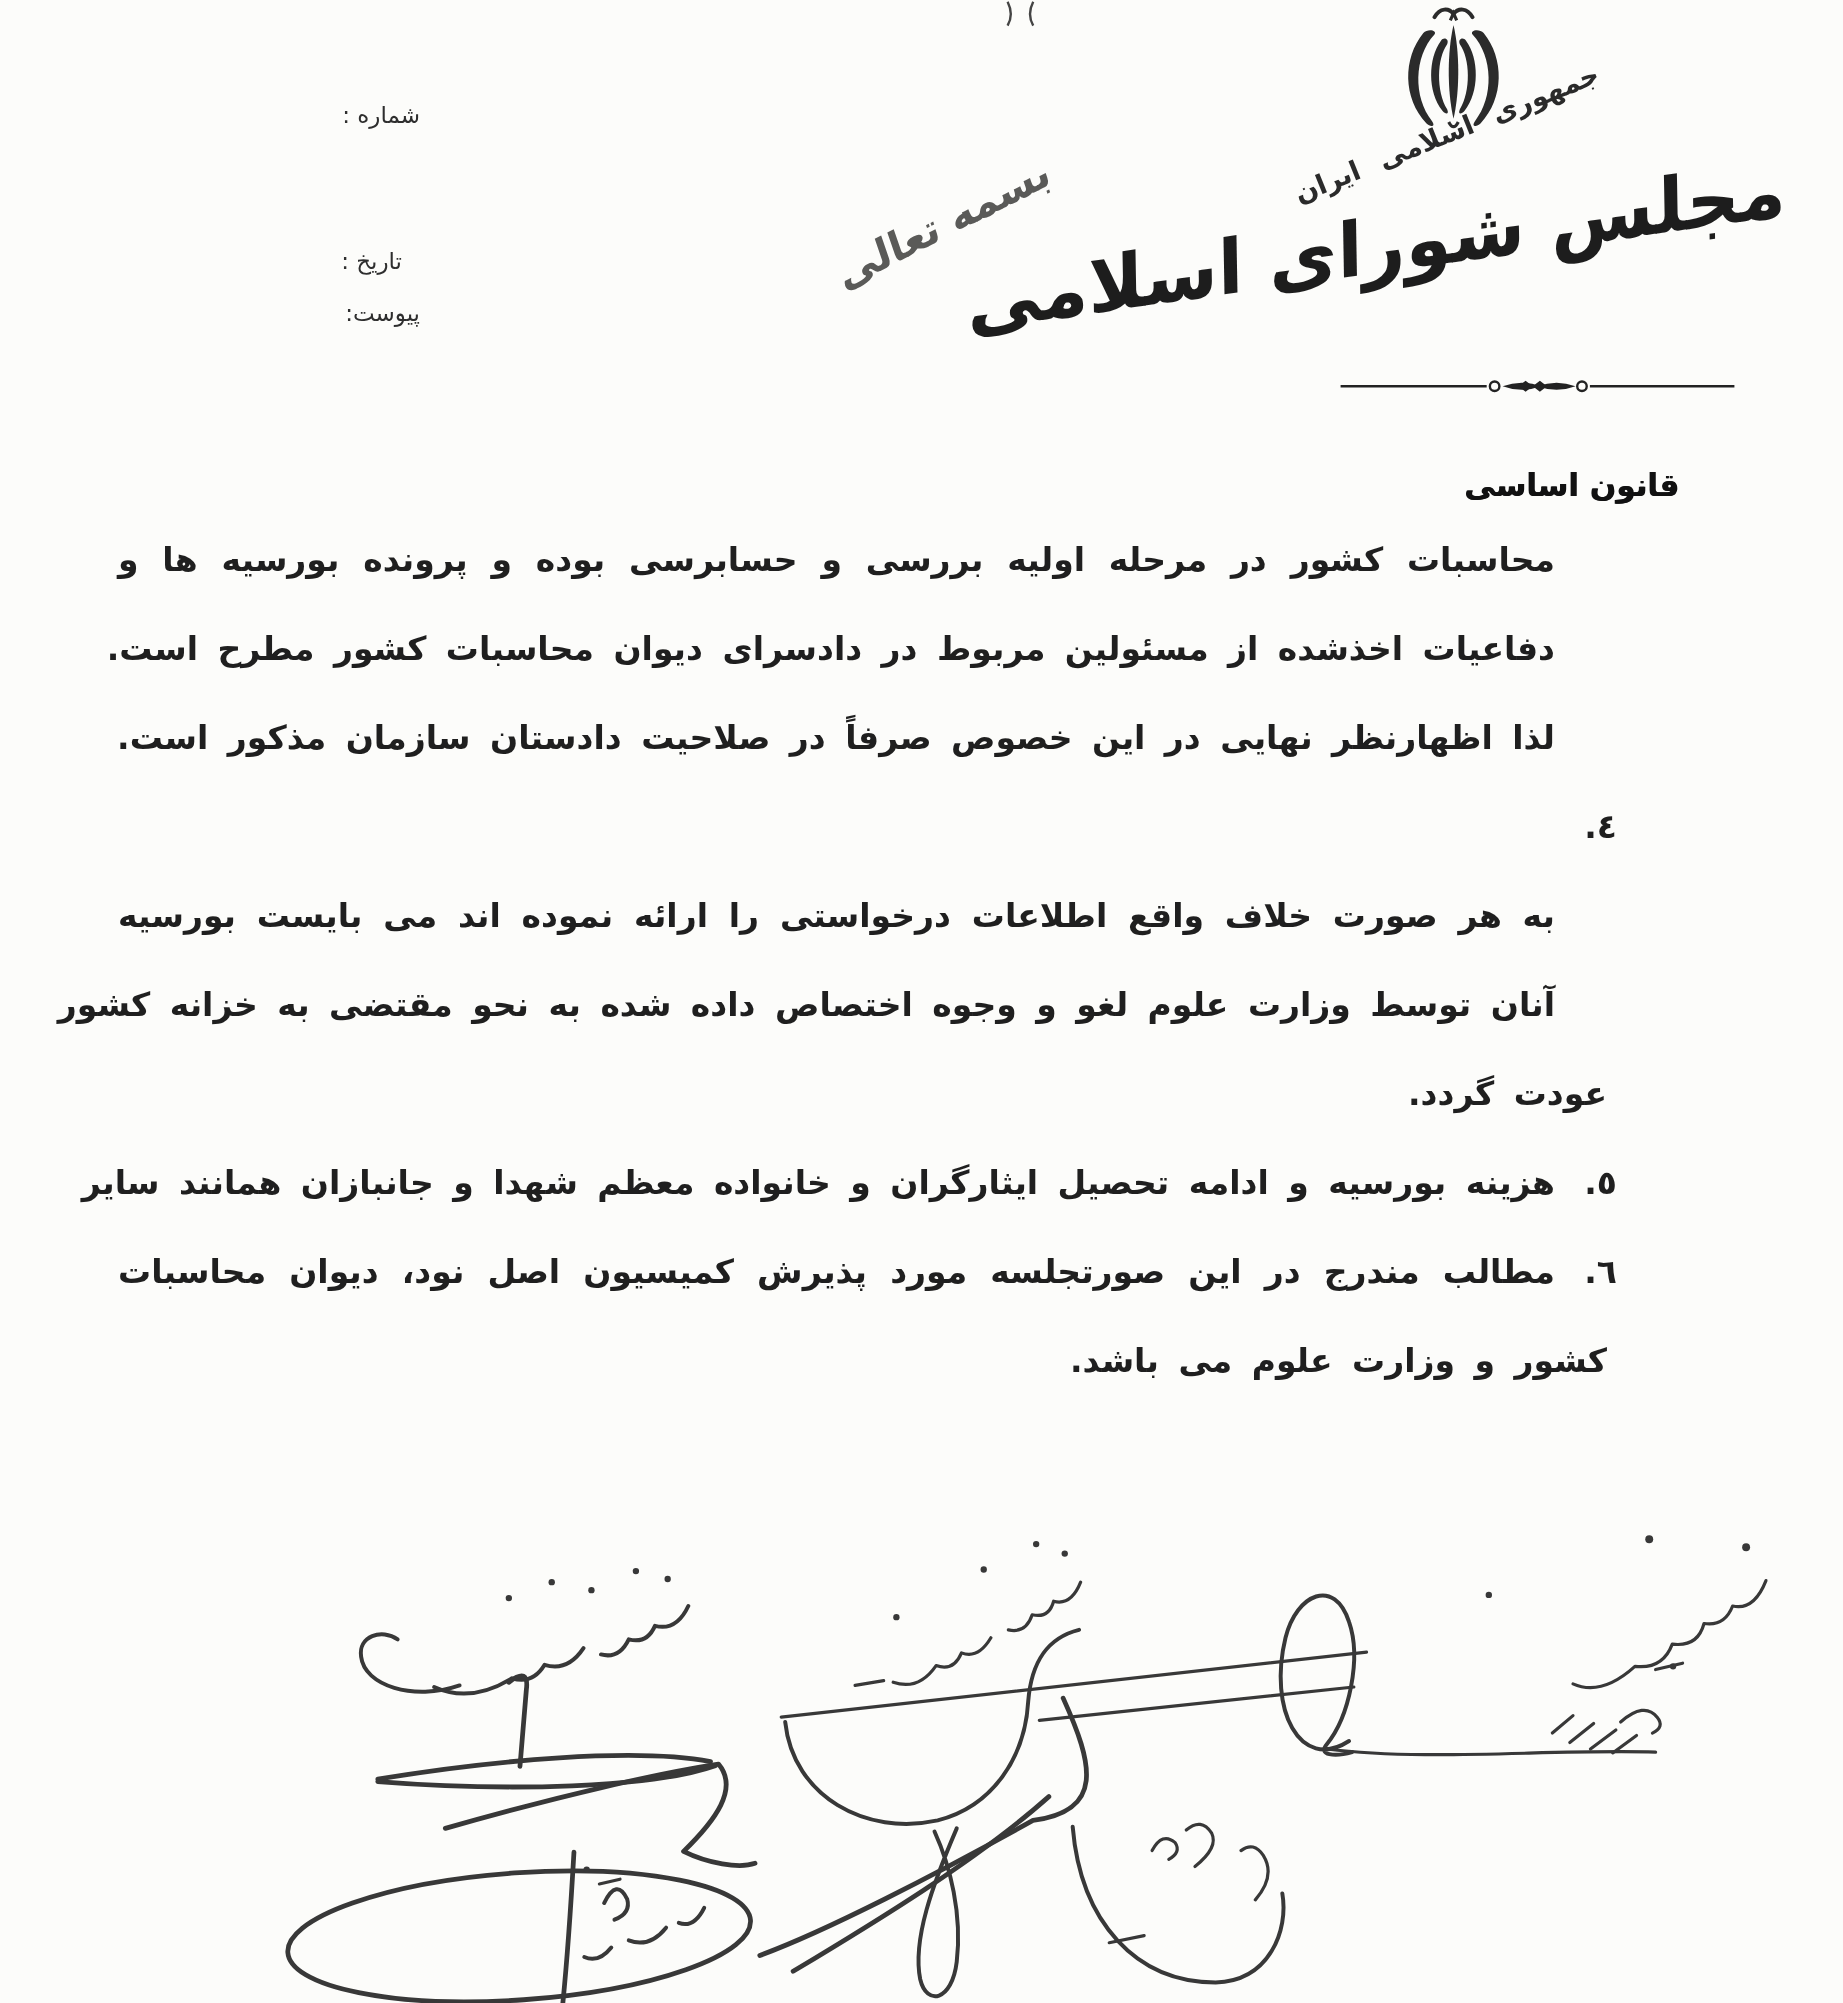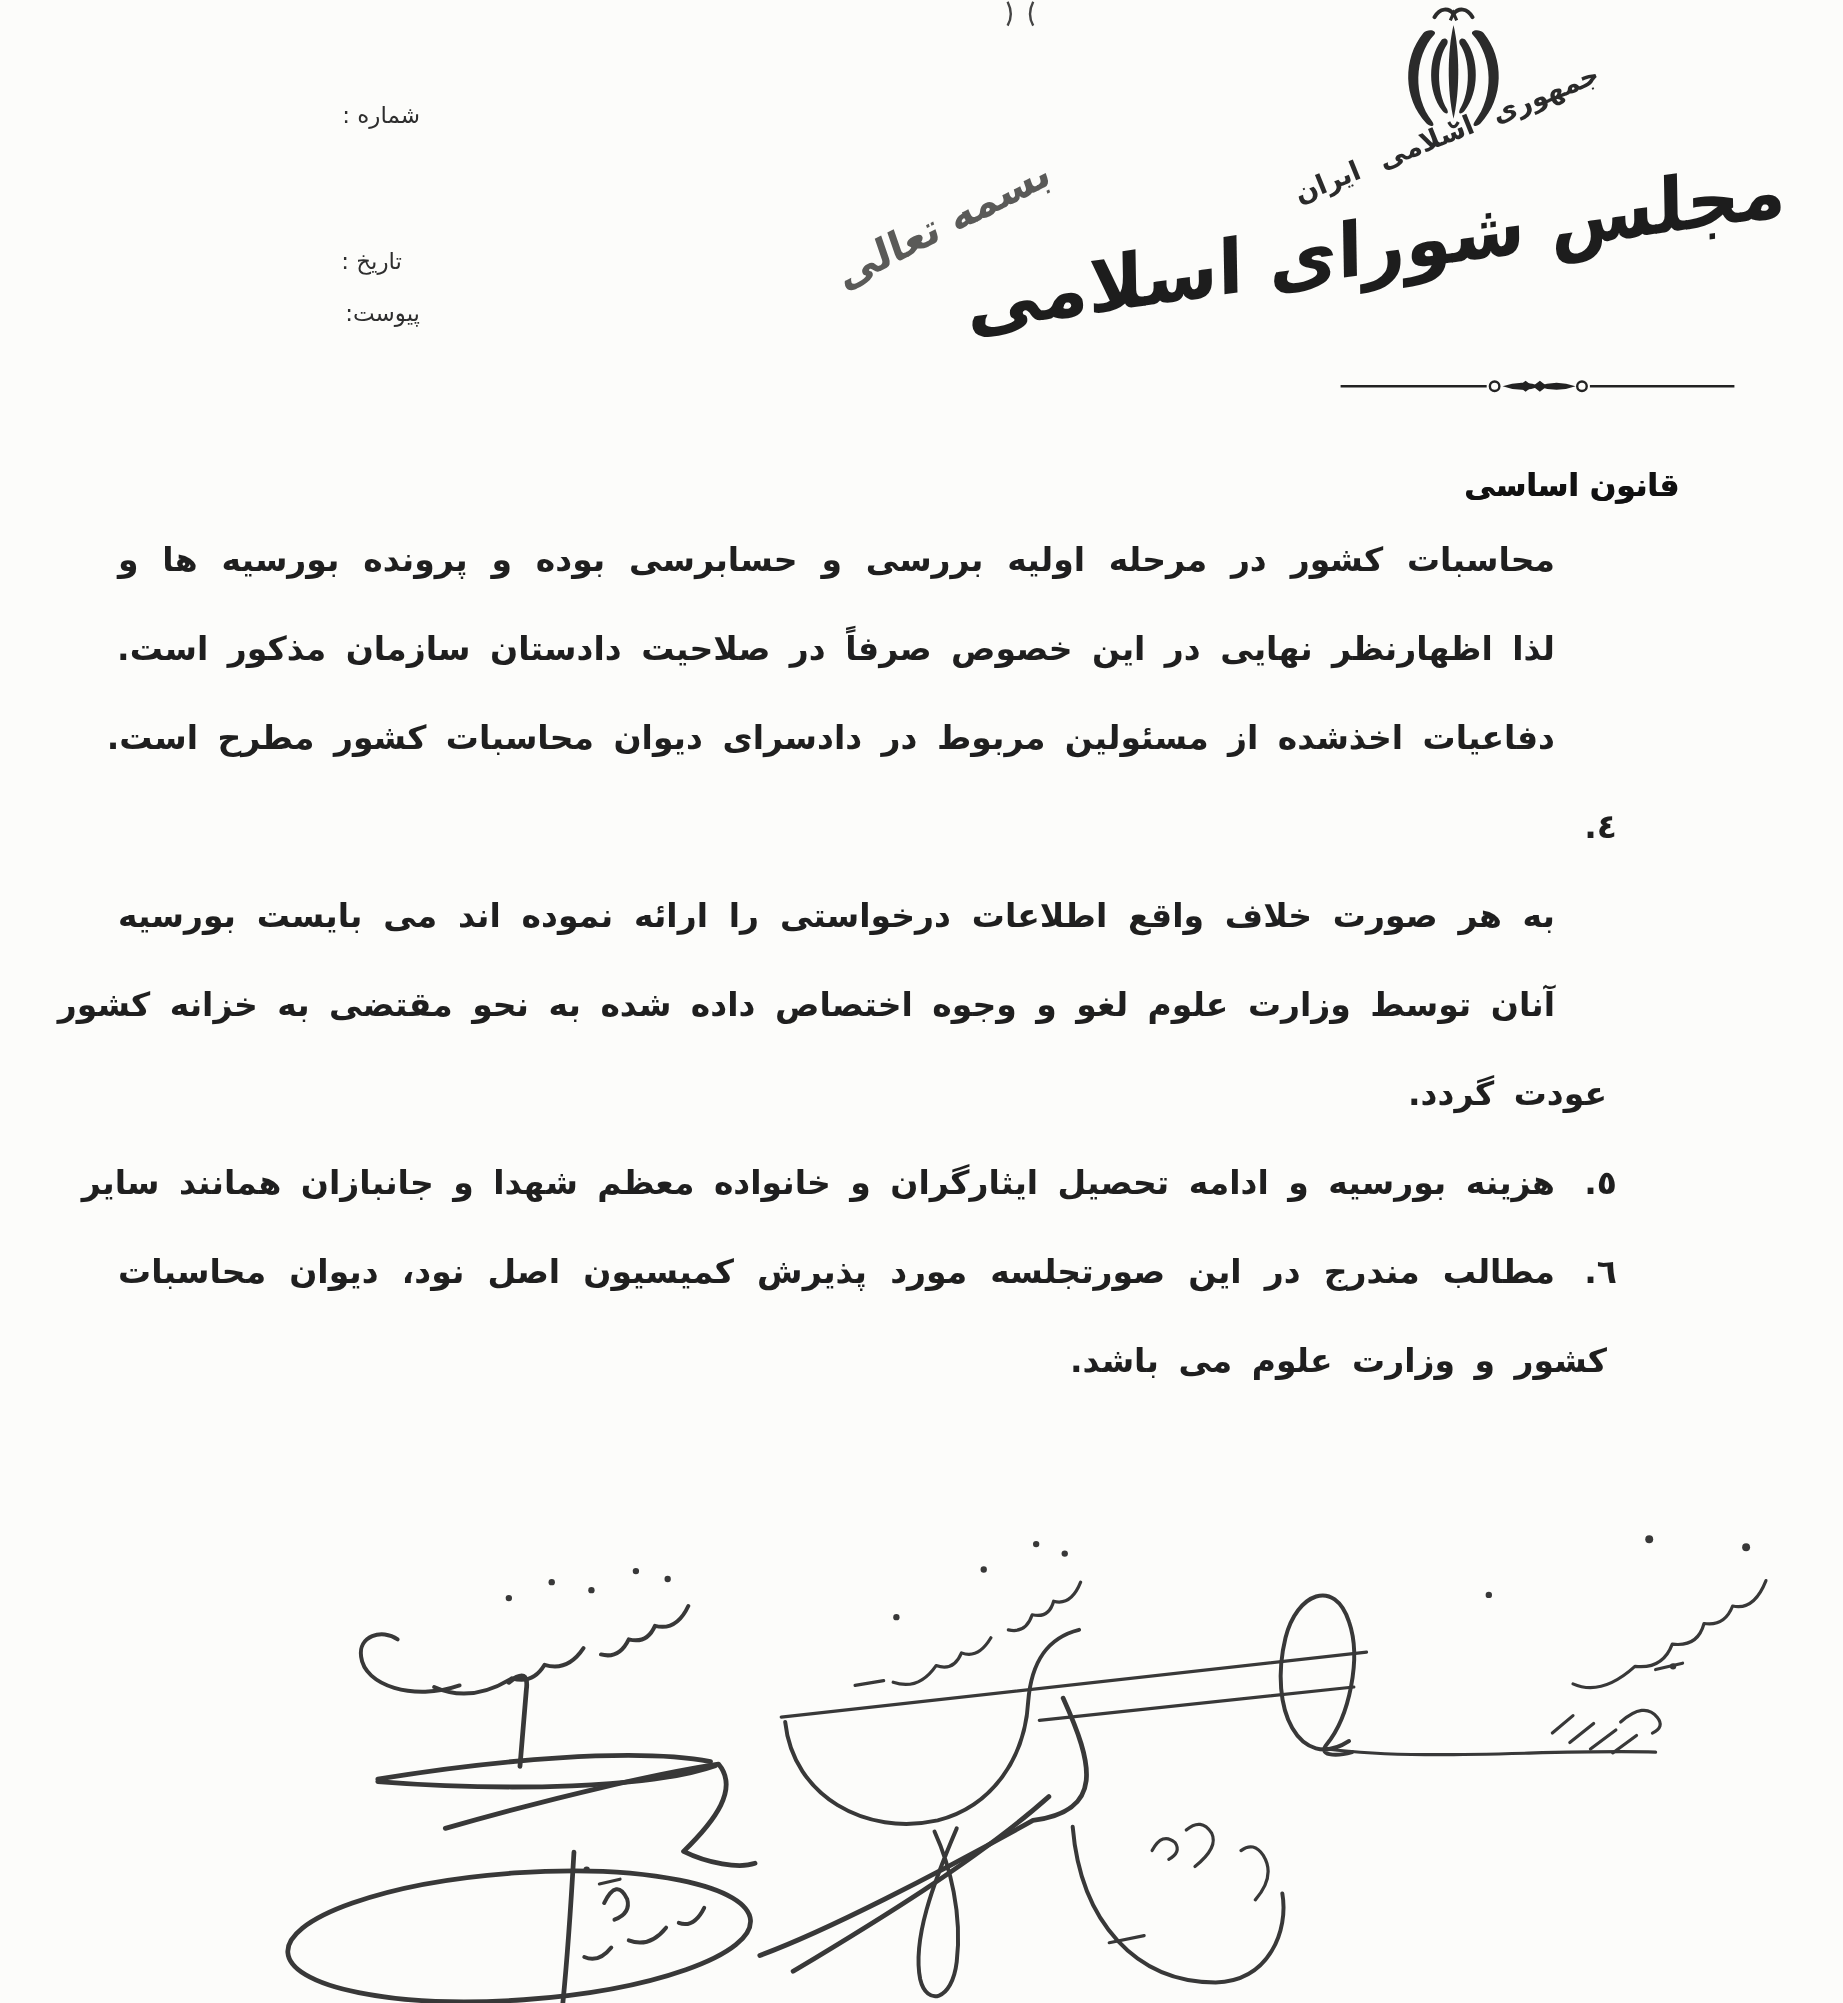--- a/index.html
+++ b/index.html
@@ -164,22 +164,22 @@
     <path d="M226,18 l9,-7 l9,7 l9,-7 l9,7 l-9,7 l-9,-7 l-9,7 Z" fill="#222"></path>
     <path d="M250,18 q24,-9 48,0 q-24,9 -48,0 Z" fill="#222"></path>
     <circle cx="306" cy="18" r="6" fill="none" stroke="#222" stroke-width="3"></circle>
     <line x1="316" y1="18" x2="498" y2="18" stroke="#222" stroke-width="3"></line>
   </svg>
 
   <div class="commission-2">قانون اساسی</div>
 
   <div class="body-text">
     <div class="line"><span class="num"></span><span>محاسبات کشور در مرحله اولیه بررسی و حسابرسی بوده و پرونده بورسیه ها و</span></div>
+    <div class="line"><span class="num"></span><span>دفاعیات اخذشده از مسئولین مربوط در دادسرای دیوان محاسبات کشور مطرح است.</span></div>
     <div class="line"><span class="num"></span><span>لذا اظهارنظر نهایی در این خصوص صرفاً در صلاحیت دادستان سازمان مذکور است.</span></div>
-    <div class="line"><span class="num"></span><span>دفاعیات اخذشده از مسئولین مربوط در دادسرای دیوان محاسبات کشور مطرح است.</span></div>
     <div class="line"><span class="num">٤.</span></div>
     <div class="line"><span class="num"></span><span>به هر صورت خلاف واقع اطلاعات درخواستی را ارائه نموده اند می بایست بورسیه</span></div>
     <div class="line"><span class="num"></span><span>آنان توسط وزارت علوم لغو و وجوه اختصاص داده شده به نحو مقتضی به خزانه کشور</span></div>
     <div class="line short"><span class="num"></span><span>عودت گردد.</span></div>
     <div class="line"><span class="num">٥.</span><span>هزینه بورسیه و ادامه تحصیل ایثارگران و خانواده معظم شهدا و جانبازان همانند سایر</span></div>
     <div class="line"><span class="num">٦.</span><span>مطالب مندرج در این صورتجلسه مورد پذیرش کمیسیون اصل نود، دیوان محاسبات</span></div>
     <div class="line short"><span class="num"></span><span>کشور و وزارت علوم می باشد.</span></div>
   </div>
 
   <svg class="signatures" viewBox="0 1900 2322 623">

